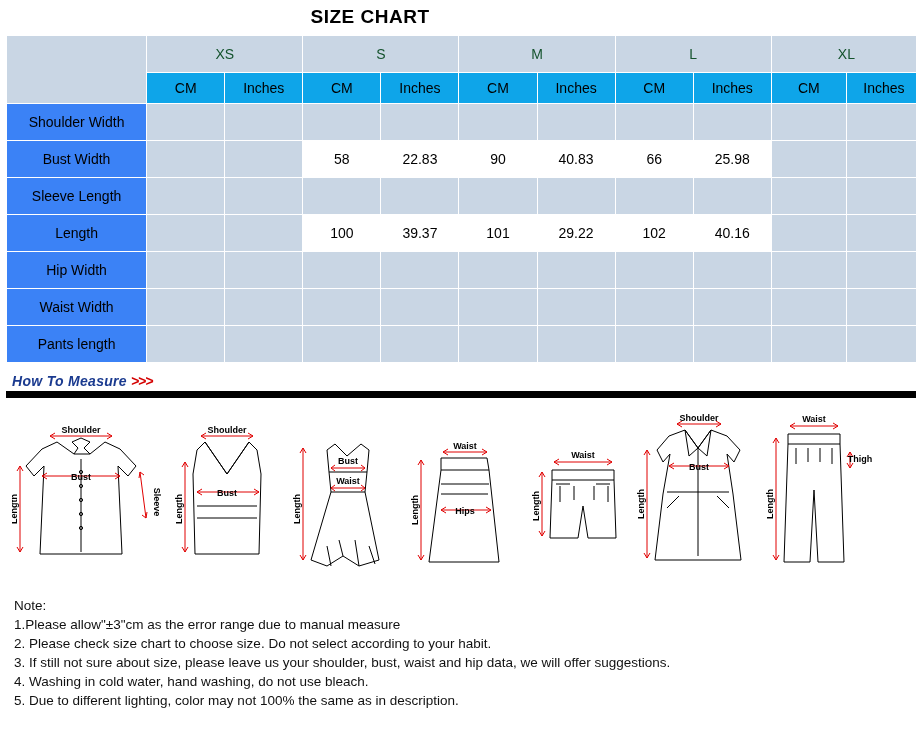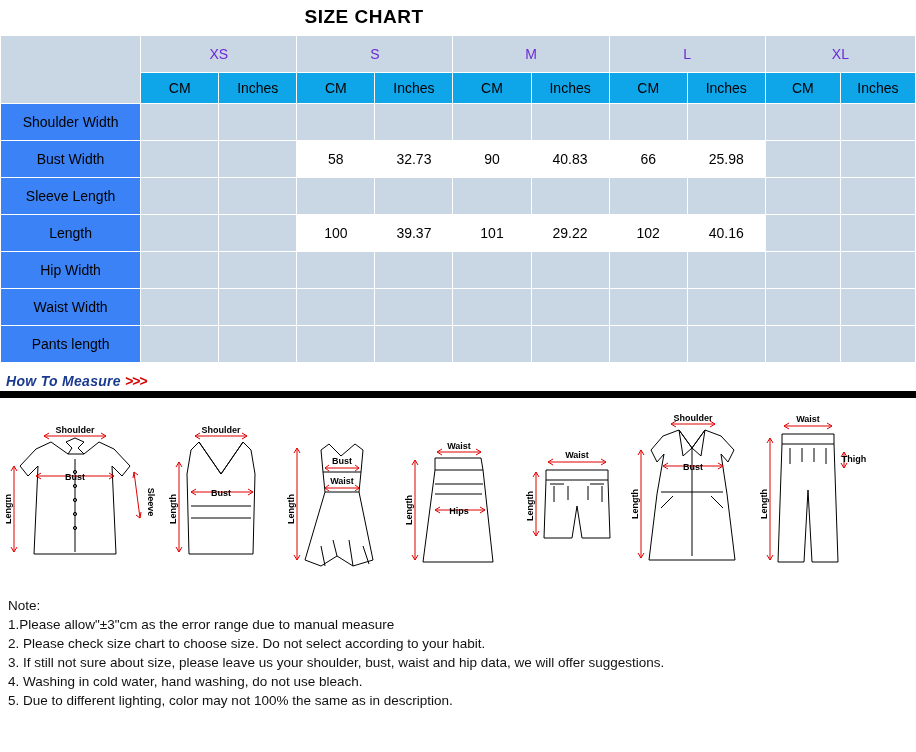--- a/index.html
+++ b/index.html
@@ -11,20 +11,21 @@
     height: 752px;
     background: #ffffff;
     font-family: "Liberation Sans", sans-serif;
     color: #000000;
     overflow: hidden;
   }
   .page {
     position: relative;
     width: 728px;
     height: 752px;
+    margin-left: 6px;
   }
   .title {
     text-align: center;
     font-size: 19px;
     font-weight: bold;
     letter-spacing: 0.5px;
     padding: 6px 0 7px 0;
     color: #000;
   }
   table.size-chart {
@@ -37,21 +38,21 @@
     outline: none;
     text-align: center;
     vertical-align: middle;
     font-size: 14px;
     font-weight: normal;
     padding: 0;
   }
   .sizecell {
     height: 36px;
     background: #c9d6e4;
-    color: #6d28d9;
+    color: #14532d;
     font-size: 22px;
     font-weight: bold;
   }
   .corner {
     background: #ffffff;
     border: 1px solid #dcdcdc;
   }
   .unit {
     height: 30px;
     background: #0ea5e9;
@@ -174,21 +175,21 @@
         <td class="val shade"></td>
         <td class="val shade"></td>
         <td class="val shade"></td>
       </tr>
 
       <tr>
         <td class="rowlabel">Bust Width</td>
         <td class="val shade"></td>
         <td class="val shade"></td>
         <td class="val">58</td>
-        <td class="val">32.73</td>
+        <td class="val">22.83</td>
         <td class="val">90</td>
         <td class="val">40.83</td>
         <td class="val">66</td>
         <td class="val">25.98</td>
         <td class="val shade"></td>
         <td class="val shade"></td>
       </tr>
 
       <tr>
         <td class="rowlabel">Sleeve Length</td>

